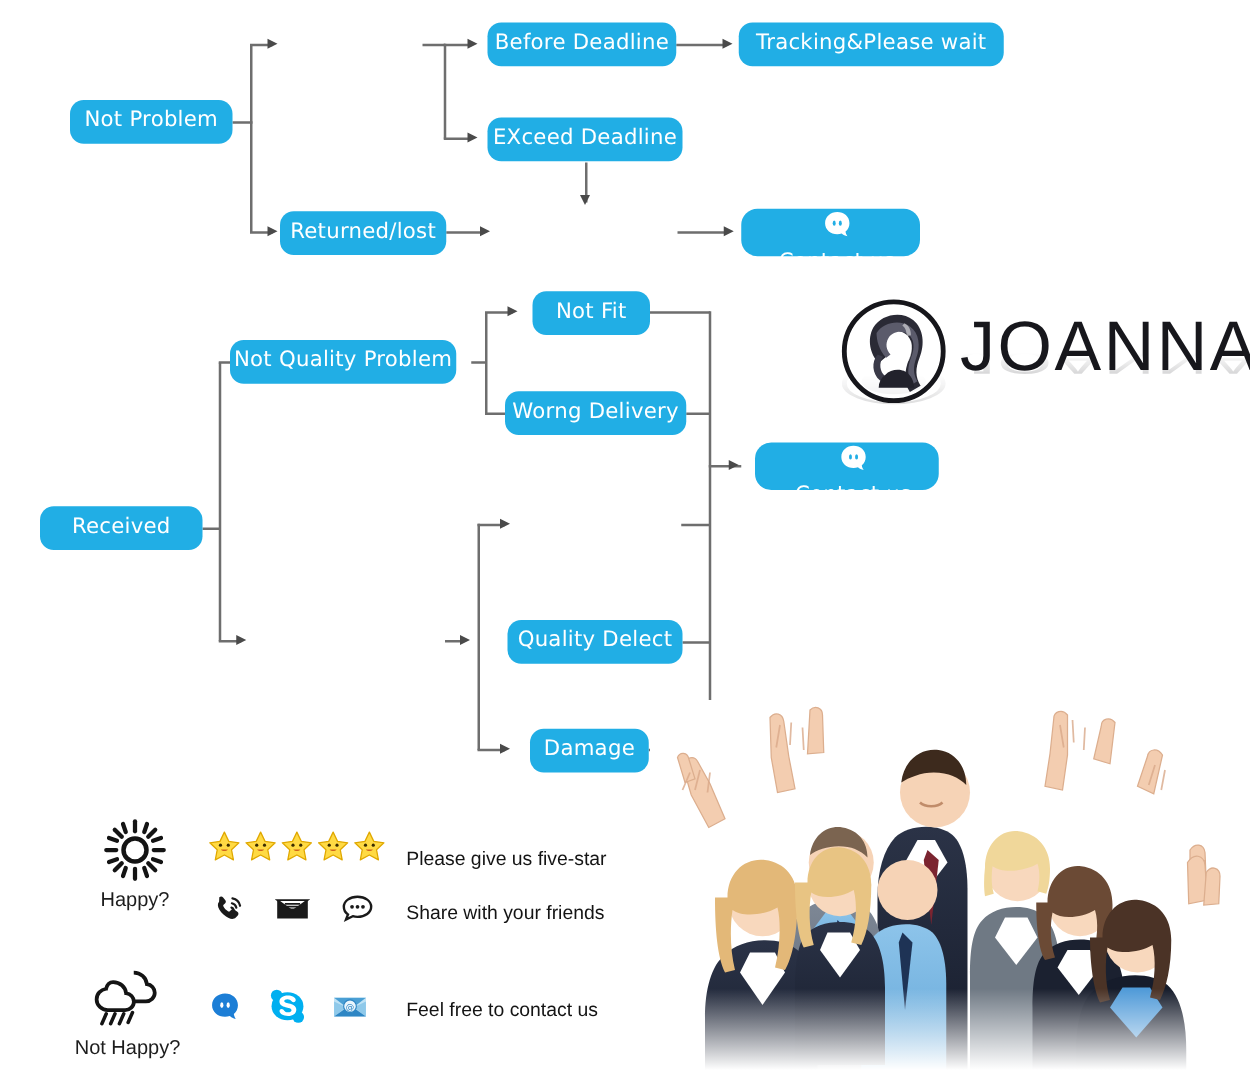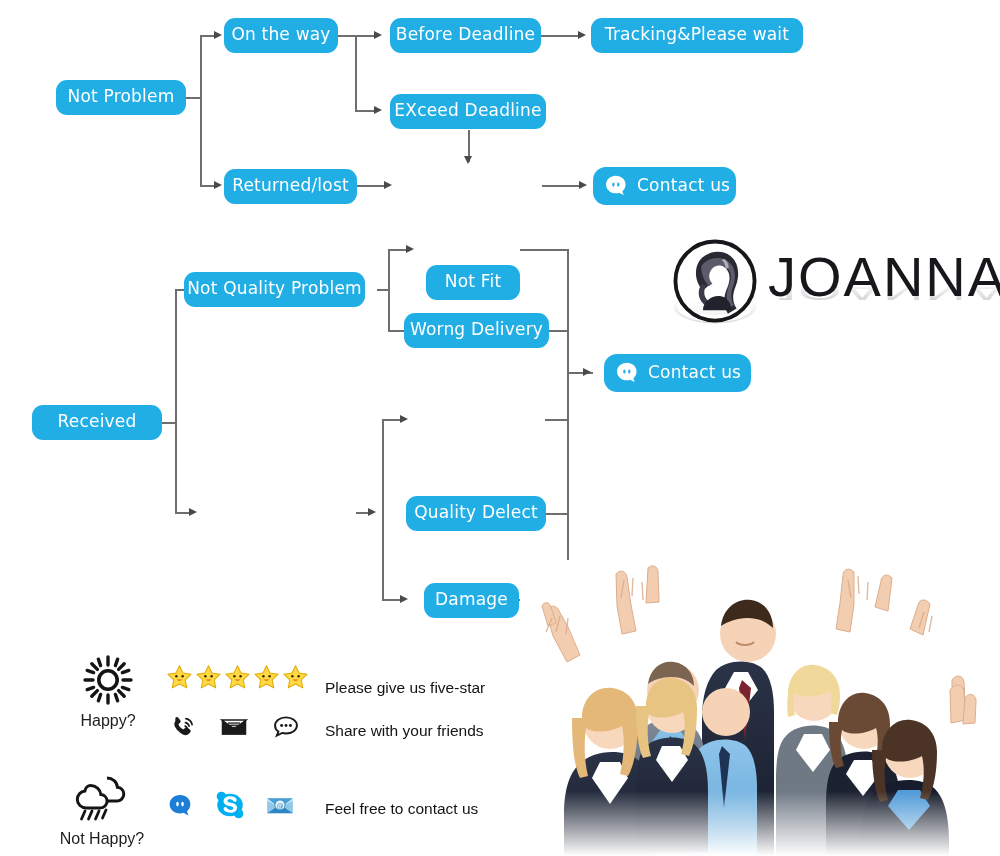--- a/index.html
+++ b/index.html
@@ -29,20 +29,21 @@
     white-space:nowrap;
     box-sizing:border-box;
     line-height:1;
     padding-bottom:2px;
   }
   .node.contact{
     gap:9px;
     justify-content:flex-start;
     padding-left:10px;
     border-radius:13px;
+    flex-direction:column;
   }
 
   
   .ln{position:absolute;background:#6e6e6e;}
   .lnh{height:1.6px;}
   .lnv{width:1.6px;}
   .arw{
     position:absolute;
     width:0;height:0;
     border-top:4.5px solid transparent;
@@ -139,21 +140,20 @@
   <div class="arwd" style="left:464px;top:156px;"></div>
 
   <div class="ln lnh" style="left:357px;top:185px;width:30px;"></div>
   <div class="arw" style="left:384px;top:181px;"></div>
 
   <div class="ln lnh" style="left:542px;top:185px;width:40px;"></div>
   <div class="arw" style="left:579px;top:181px;"></div>
 
   <div class="node" style="left:56px;top:80px;width:130px;height:35px;">Not Problem</div>
 
-  <div class="node" style="left:224px;top:18px;width:114px;height:35px;">On the way</div>
 
   <div class="node" style="left:390px;top:18px;width:151px;height:35px;text-align:center;">Before Deadline</div>
 
   <div class="node" style="left:591px;top:18px;width:212px;height:35px;">Tracking&amp;Please wait</div>
 
   <div class="node" style="left:390px;top:94px;width:156px;height:35px;">EXceed Deadline</div>
 
   <div class="node" style="left:224px;top:169px;width:133px;height:35px;">Returned/lost</div>
 
 
@@ -224,21 +224,21 @@
   <div class="ln lnh" style="left:546px;top:513px;width:22px;"></div>
   <div class="ln lnh" style="left:519px;top:599px;width:49px;"></div>
   <div class="ln lnv" style="left:567px;top:249px;height:351px;"></div>
   <div class="ln lnh" style="left:567px;top:372px;width:26px;"></div>
   <div class="arw" style="left:583px;top:368px;"></div>
 
   <div class="node" style="left:32px;top:405px;width:130px;height:35px;">Received</div>
 
   <div class="node" style="left:184px;top:272px;width:181px;height:35px;">Not Quality Problem</div>
 
-  <div class="node" style="left:426px;top:233px;width:94px;height:35px;margin-top:32px;">Not Fit</div>
+  <div class="node" style="left:426px;top:233px;width:94px;height:35px;">Not Fit</div>
 
   <div class="node" style="left:404px;top:313px;width:145px;height:35px;">Worng Delivery</div>
 
 
 
   <div class="node" style="left:406px;top:496px;width:140px;height:35px;">Quality Delect</div>
 
   <div class="node" style="left:424px;top:583px;width:95px;height:35px;">Damage</div>
 
   <div class="node contact" style="left:604px;top:354px;width:147px;height:38px;">

